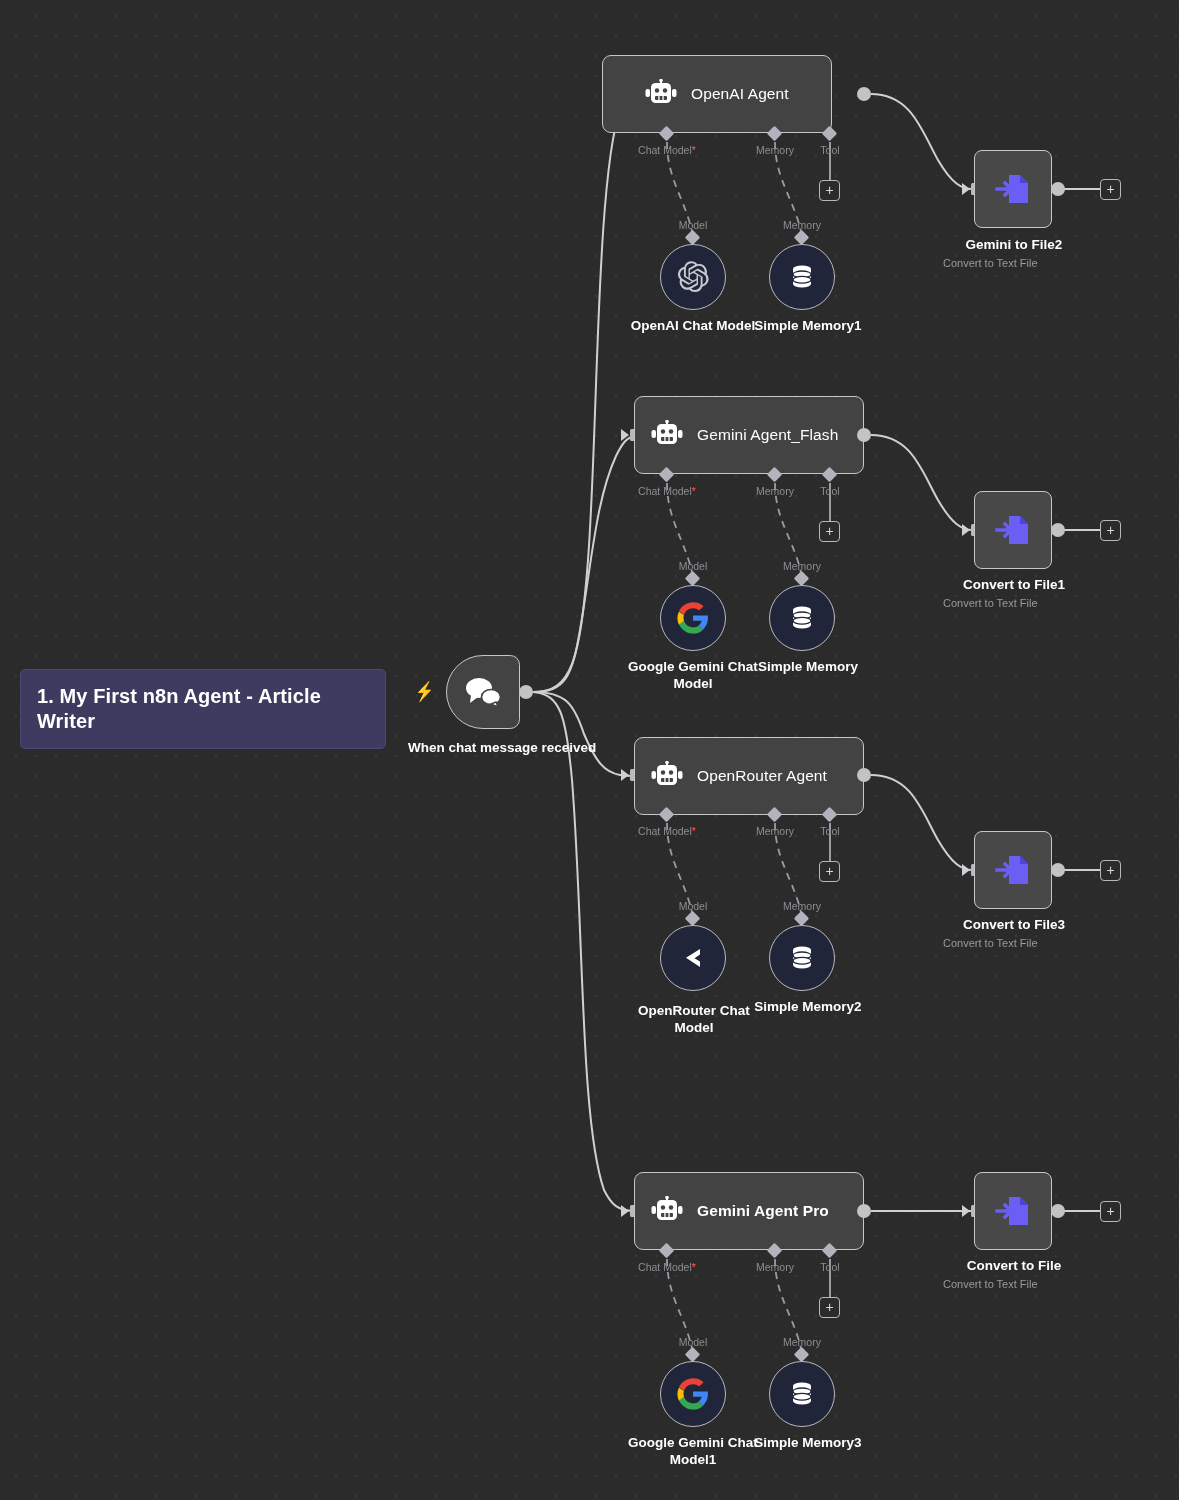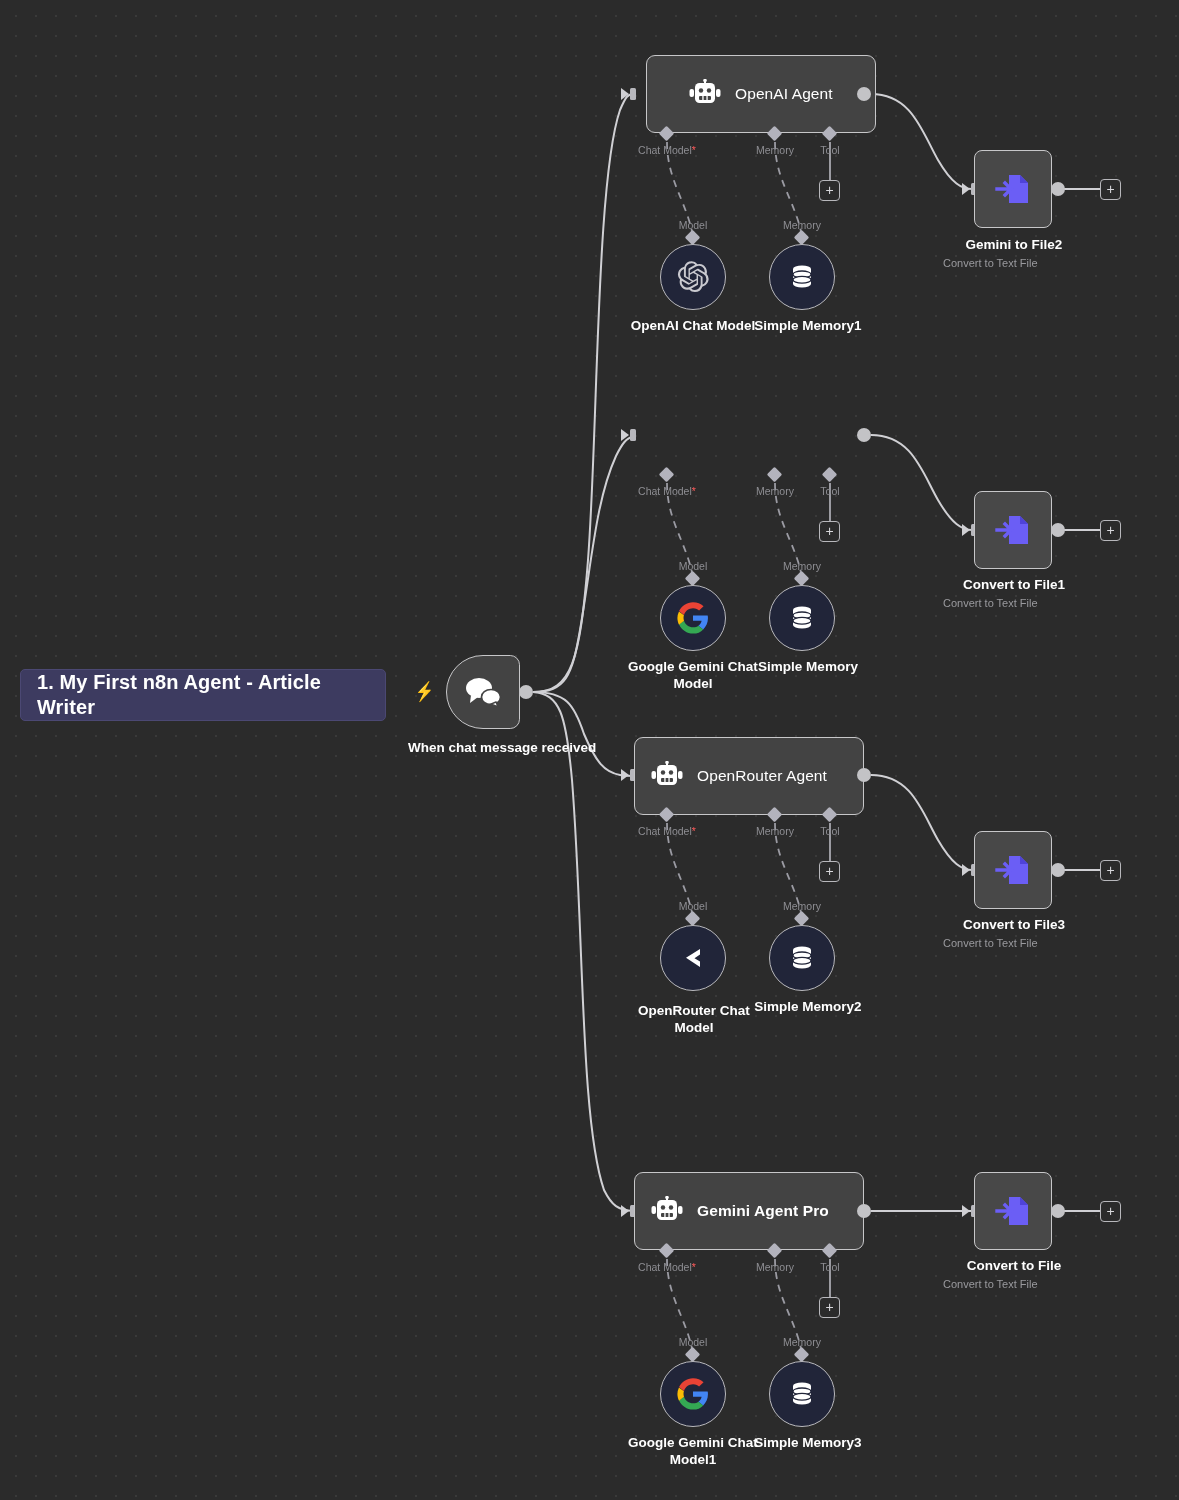--- a/index.html
+++ b/index.html
@@ -27,21 +27,21 @@
   
   .sticky {
     position: absolute;
     background: #3d3b60;
     border: 1px solid #4b4873;
     border-radius: 5px;
     color: #ffffff;
     font-size: 20px;
     font-weight: bold;
     letter-spacing: .1px;
-    padding: 0 16px;
+    padding: 14px 16px;
     line-height: 1.25;
   }
 
   
   .trigger {
     position: absolute;
     width: 74px; height: 74px;
     background: #434343;
     border: 1.6px solid #c7c7c9;
     border-radius: 38px 10px 10px 38px;
@@ -214,21 +214,21 @@
       <path d="M33 26 L35 31 L28 28 Z" fill="#ffffff" stroke="#434343" stroke-width="1.4"></path>
     </svg>
   </div>
   <div class="outdot" style="left:519px; top:685px;"></div>
   <div class="cap" style="left:408px; top:740px; width:150px;">When chat message received</div>
 
   <svg class="inarrow" style="left:620px; top:86px;" viewBox="0 0 18 16">
     <path d="M1,2 L9,8 L1,14 Z" fill="#d0d0d4"></path>
       <rect x="10" y="2" width="6" height="12" rx="1.5" fill="#b8b8bd"></rect>
   </svg>
-  <div class="agent" style="left:646px; top:55px;padding-left:42px;">
+  <div class="agent" style="left:602px; top:55px;padding-left:42px;">
     <svg class="ico" width="32" height="30" viewBox="0 0 32 30">
       <rect x="15" y="0" width="2" height="4" fill="#fff"></rect>
         <circle cx="16" cy="1.6" r="1.8" fill="#fff"></circle>
       <rect x="6" y="4" width="20" height="20" rx="4.5" fill="#fff"></rect>
       <rect x="0.5" y="10" width="4.5" height="8" rx="2" fill="#fff"></rect>
       <rect x="27" y="10" width="4.5" height="8" rx="2" fill="#fff"></rect>
       <circle cx="12" cy="11.5" r="2.2" fill="#434343"></circle>
         <circle cx="20" cy="11.5" r="2.2" fill="#434343"></circle>
       <rect x="10" y="17" width="12" height="4" rx="1" fill="#434343"></rect>
       <rect x="13.3" y="17" width="1.3" height="4" fill="#fff"></rect>
@@ -283,20 +283,35 @@
   </div>
   <div class="outdot" style="left:1051px; top:182px;"></div>
   <div class="plusbtn" style="left:1100px; top:179px;">+</div>
   <div class="cap" style="left:943px; top:237px; width:142px;">Gemini to File2</div>
   <div class="subcap" style="left:943px; top:257px; width:142px;">Convert to Text File</div>
 
   <svg class="inarrow" style="left:620px; top:427px;" viewBox="0 0 18 16">
     <path d="M1,2 L9,8 L1,14 Z" fill="#d0d0d4"></path>
       <rect x="10" y="2" width="6" height="12" rx="1.5" fill="#b8b8bd"></rect>
   </svg>
+  <div class="agent" style="left:634px; top:396px;">
+    <svg class="ico" width="32" height="30" viewBox="0 0 32 30">
+      <rect x="15" y="0" width="2" height="4" fill="#fff"></rect>
+        <circle cx="16" cy="1.6" r="1.8" fill="#fff"></circle>
+      <rect x="6" y="4" width="20" height="20" rx="4.5" fill="#fff"></rect>
+      <rect x="0.5" y="10" width="4.5" height="8" rx="2" fill="#fff"></rect>
+      <rect x="27" y="10" width="4.5" height="8" rx="2" fill="#fff"></rect>
+      <circle cx="12" cy="11.5" r="2.2" fill="#434343"></circle>
+        <circle cx="20" cy="11.5" r="2.2" fill="#434343"></circle>
+      <rect x="10" y="17" width="12" height="4" rx="1" fill="#434343"></rect>
+      <rect x="13.3" y="17" width="1.3" height="4" fill="#fff"></rect>
+        <rect x="17.4" y="17" width="1.3" height="4" fill="#fff"></rect>
+    </svg>
+    <span class="agent-title">Gemini Agent_Flash</span>
+  </div>
   <div class="outdot" style="left:857px; top:428px;"></div>
   <div class="diamond" style="left:661px; top:469px;"></div>
   <div class="diamond" style="left:769px; top:469px;"></div>
   <div class="diamond" style="left:824px; top:469px;"></div>
   <div class="portlabel" style="left:612px; top:485px; width:110px;">
     <span>Chat Model</span><span class="req">*</span>
   </div>
   <div class="portlabel" style="left:735px; top:485px; width:80px;">Memory</div>
   <div class="portlabel" style="left:800px; top:485px; width:60px;">Tool</div>
   <div class="plusbtn" style="left:819px; top:521px;">+</div>

